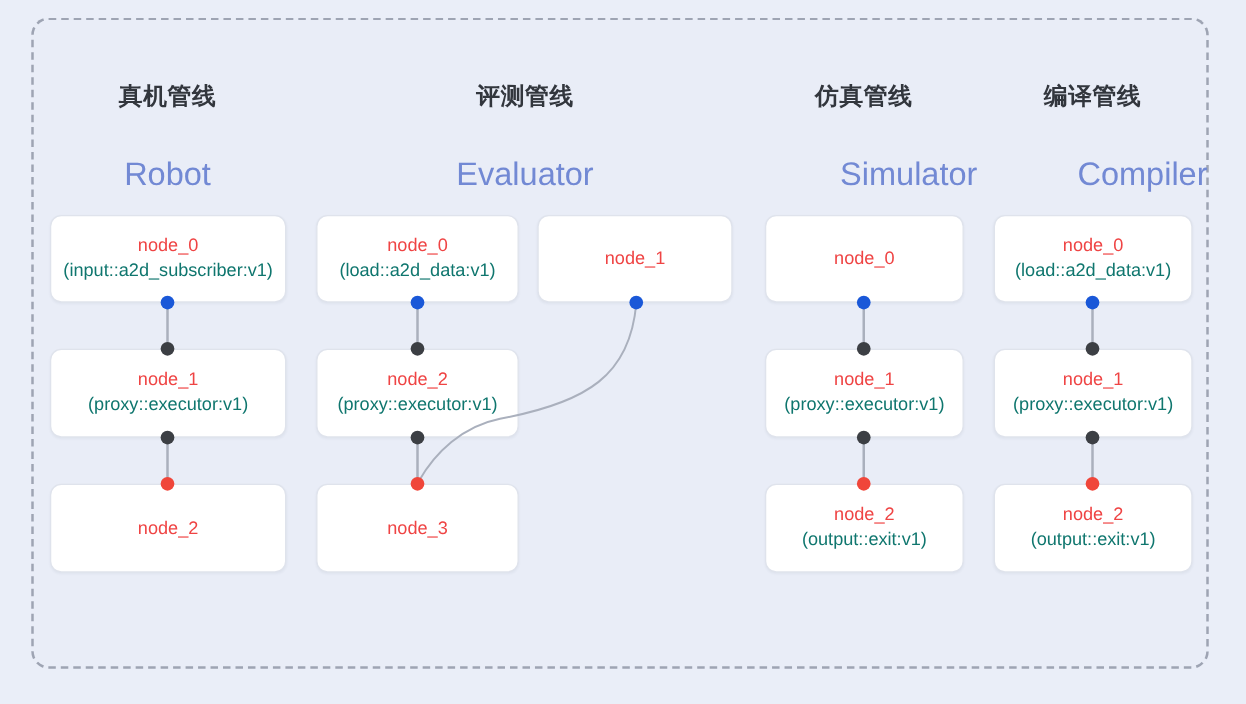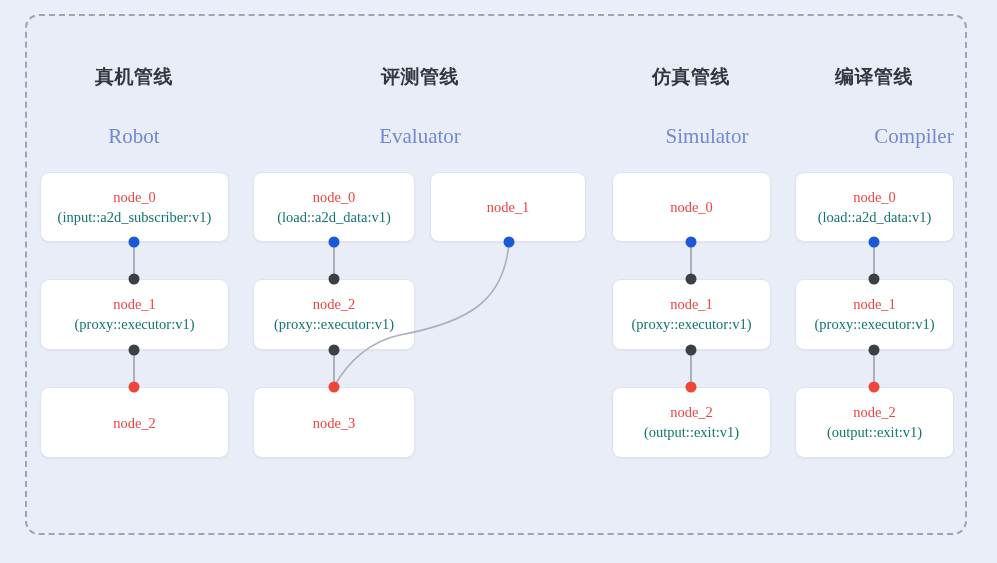--- a/index.html
+++ b/index.html
@@ -12,21 +12,20 @@
     background: #eaeef8;
     font-family: "Liberation Sans", "DejaVu Sans", sans-serif;
     overflow: hidden;
     position: relative;
   }
   #stage {
     position: absolute;
     left: 0; top: 0;
     width: 997px; height: 563px;
     background: #eaeef8;
-    font-family: Liberation Serif, serif;
   }
   
   #dashed-frame {
     position: absolute;
     left: 25px;
     top: 14px;
     width: 942px;
     height: 521px;
     border: 2px dashed #9ea4b3;
     border-radius: 14px;
@@ -40,21 +39,21 @@
     white-space: nowrap;
     transform: translateX(-50%);
   }
   .heading-cn {
     font-size: 19px;
     font-weight: bold;
     color: #32363d;
     letter-spacing: 0.5px;
   }
   .heading-en {
-    font-size: 21px;
+    font-size: 26px;
     font-weight: normal;
     color: #7289d4;
   }
   
   .node-box {
     position: absolute;
     box-sizing: border-box;
     background: #ffffff;
     border: 1px solid #dfe3ec;
     border-radius: 9px;
@@ -112,21 +111,21 @@
 
   <div id="dashed-frame"></div>
 
   <div class="col-heading heading-cn" style="left:134px; top:64px;">真机管线</div>
   <div class="col-heading heading-en" style="left:134px; top:124px;">Robot</div>
 
   <div class="col-heading heading-cn" style="left:420px; top:64px;">评测管线</div>
   <div class="col-heading heading-en" style="left:420px; top:124px;">Evaluator</div>
 
   <div class="col-heading heading-cn" style="left:691px; top:64px;">仿真管线</div>
-  <div class="col-heading heading-en" style="left:707px; top:124px;">Simulator</div>
+  <div class="col-heading heading-en" style="left:727px; top:124px;">Simulator</div>
 
   <div class="col-heading heading-cn" style="left:874px; top:64px;text-align:center;">编译管线</div>
   <div class="col-heading heading-en" style="left:874px; top:124px;margin-left:40px;">Compiler</div>
 
   <div class="edge-v" style="left:134px; top:242px; height:37px;"></div>
   <div class="edge-v" style="left:134px; top:350px; height:37px;"></div>
 
   <div class="edge-v" style="left:334px; top:242px; height:37px;"></div>
   <div class="edge-v" style="left:334px; top:350px; height:37px;"></div>
 

